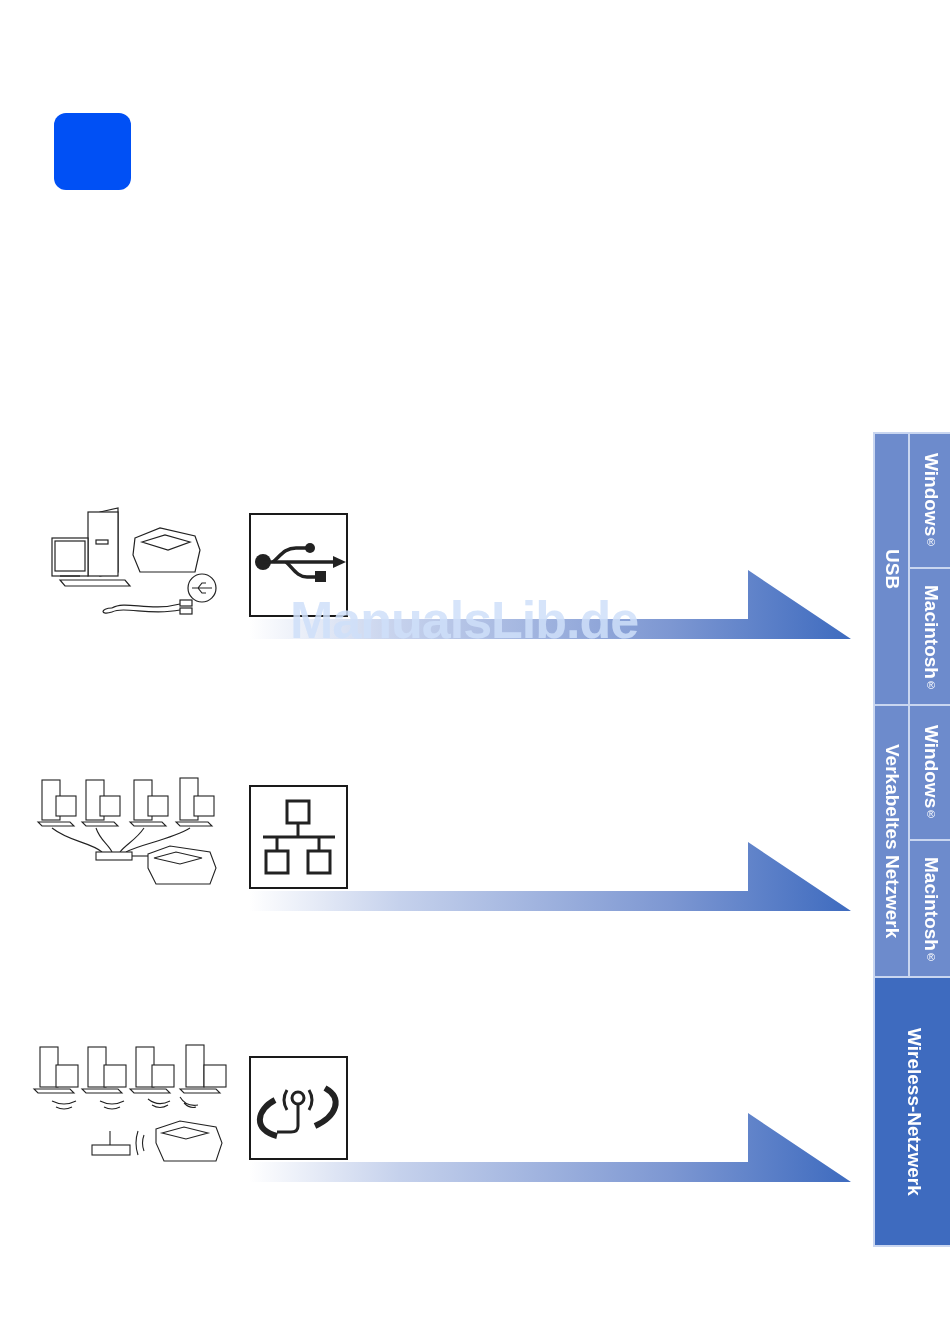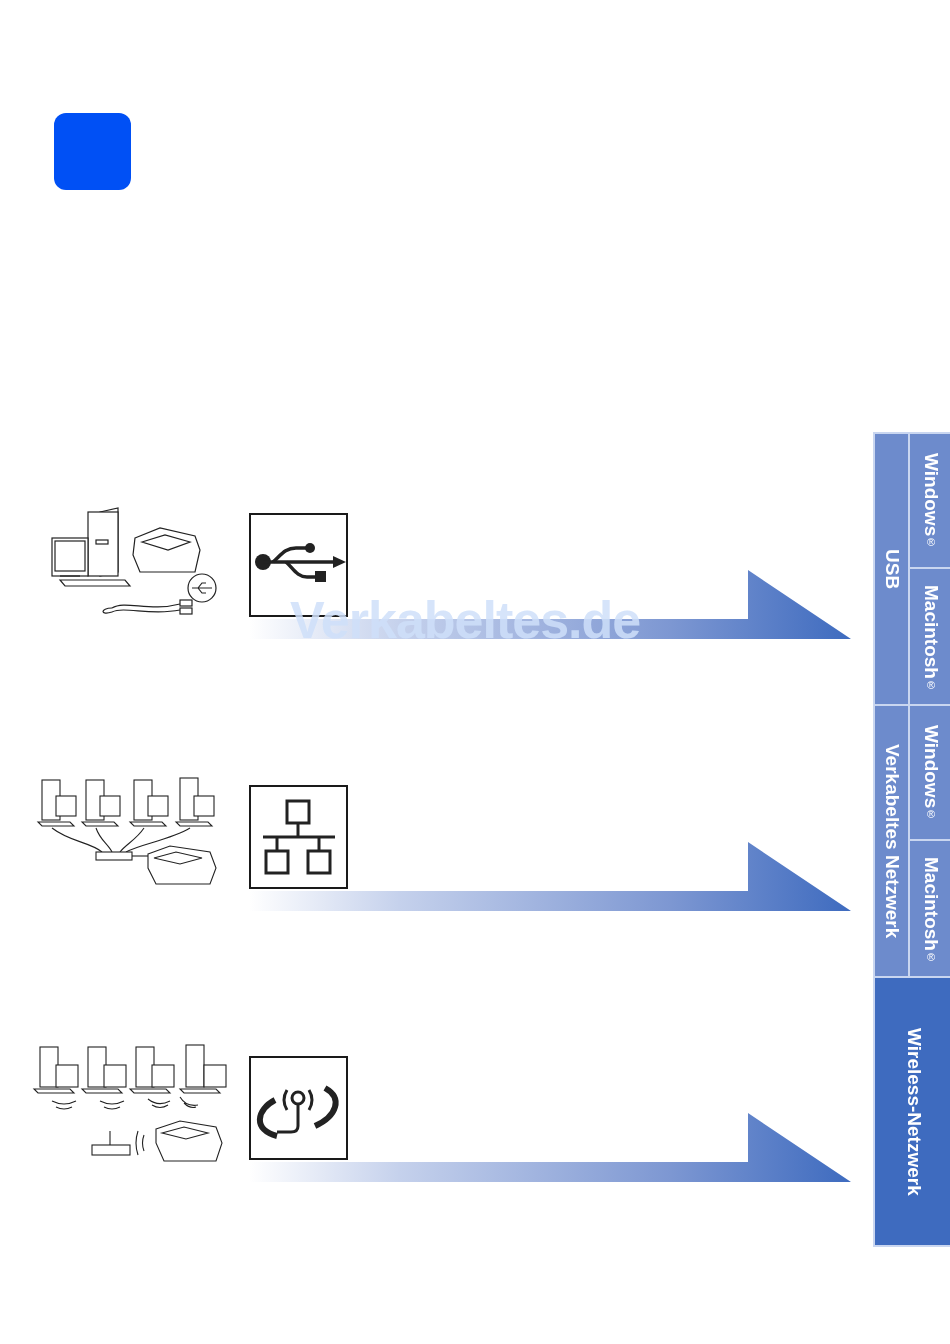--- a/index.html
+++ b/index.html
@@ -160,21 +160,21 @@
         <circle cx="47" cy="40" r="6" stroke-width="3"></circle>
         <path d="M47,46 V68 Q47,74 40,74 H26" stroke-width="3"></path>
       </g>
     </svg>
   </div>
   <svg class="arrow" viewBox="0 0 602 69" preserveAspectRatio="none">
     <polygon points="0,49 499,49 499,0 602,69 0,69" fill="url(#arrowGrad)"></polygon>
   </svg>
 </div>
 
-<div class="watermark">Verkabeltes.de</div>
+<div class="watermark">ManualsLib.de</div>
 
 <div class="sidebar">
   <div class="tab-group tab-usb">
     <div class="main-label">
         <span class="vtext">USB</span>
       </div>
     <div class="sub first">
         <span class="vtext"><span>Windows</span><span class="sup">®</span></span>
       </div>
     <div class="sub second">

